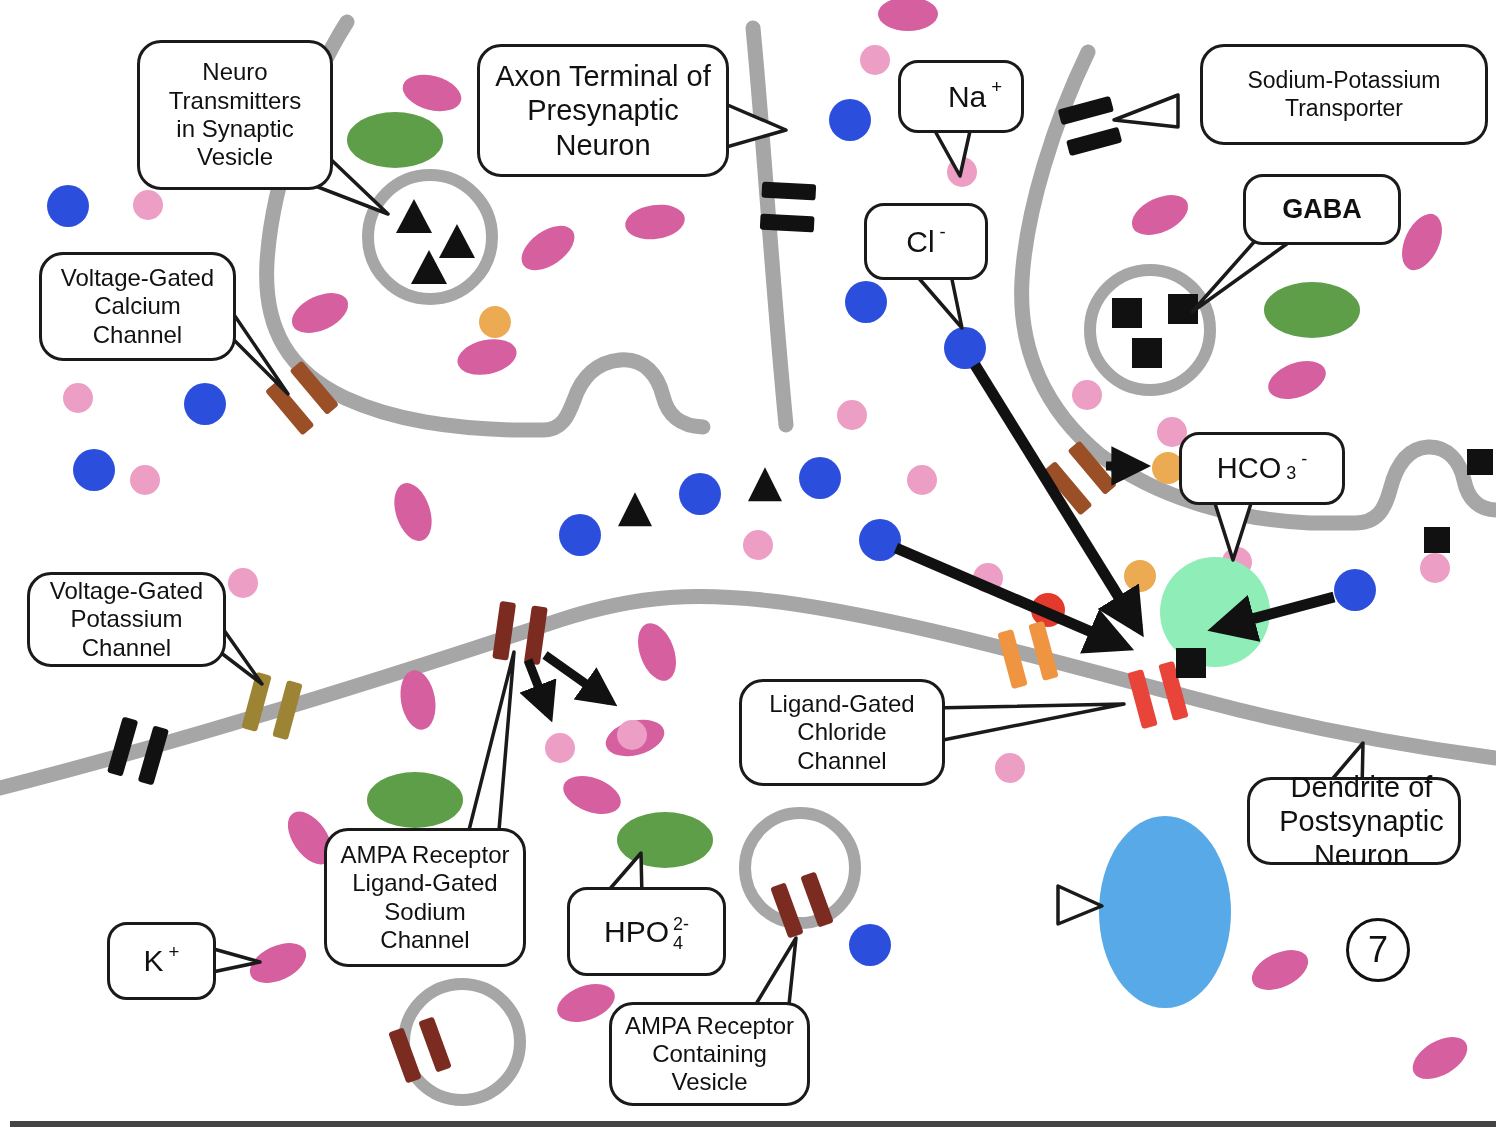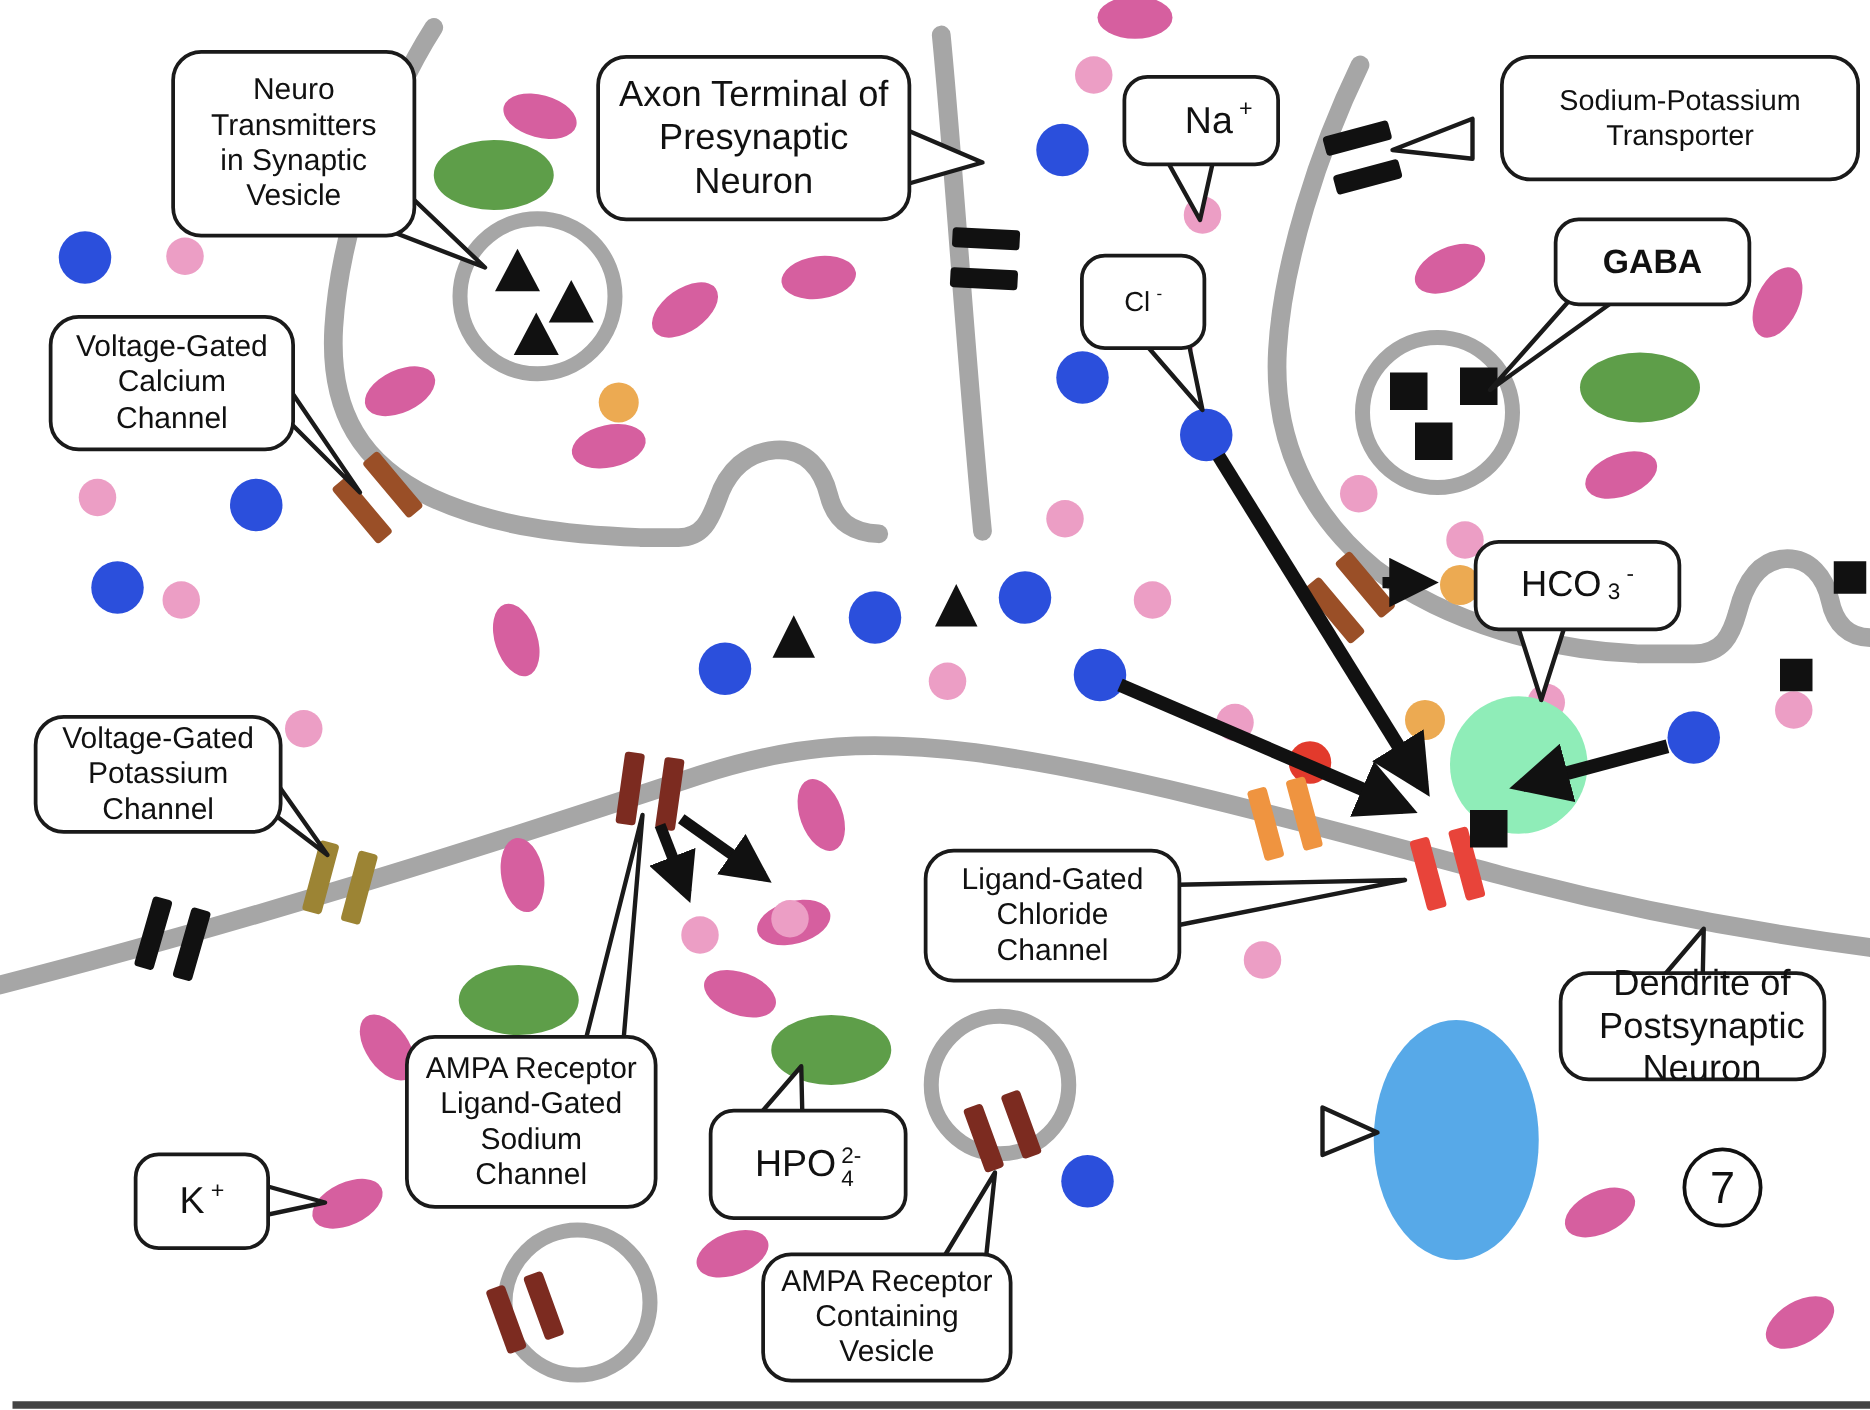--- a/index.html
+++ b/index.html
@@ -231,21 +231,21 @@
 
 <div class="bubble" style="left:1168px;top:44px;width:288px;height:101px;font-size:23px;margin-left:32px;">
   <span>Sodium-Potassium
 Transporter</span>
 </div>
 
 <div class="bubble" style="left:1243px;top:174px;width:158px;height:71px;font-size:27px;border-radius:20px;font-weight:bold;">
   <span>GABA</span>
 </div>
 
-<div class="bubble" style="left:864px;top:203px;width:101px;height:77px;font-size:22px;border-radius:20px;">
+<div class="bubble" style="left:864px;top:203px;width:124px;height:77px;font-size:30px;border-radius:20px;">
   <span>Cl</span><sup>-</sup>
 </div>
 
 <div class="bubble" style="left:39px;top:252px;width:197px;height:109px;font-size:24px;">
   <span>Voltage-Gated
 Calcium
 Channel</span>
 </div>
 
 <div class="bubble" style="left:1179px;top:432px;width:166px;height:73px;font-size:29px;border-radius:20px;text-align:center;">

